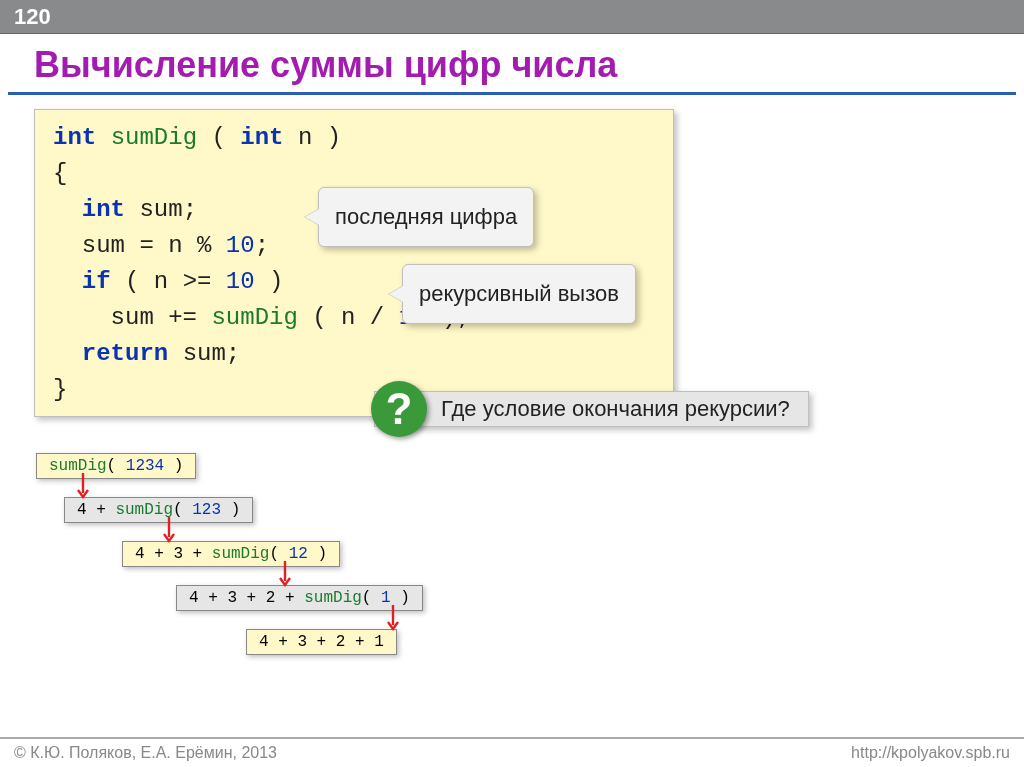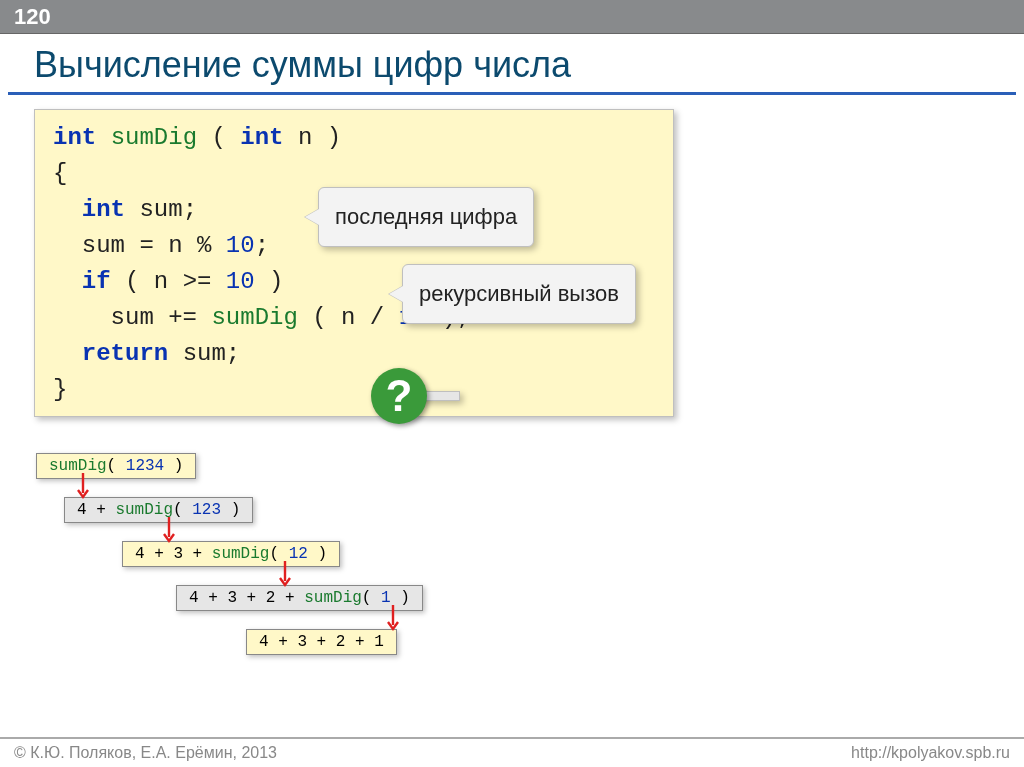--- a/index.html
+++ b/index.html
@@ -20,22 +20,22 @@
     align-items: center;
     justify-content: space-between;
     padding: 0 20px 0 14px;
     border-bottom: 1px solid #666;
     font-style: italic;
     font-size: 18px;
   }
   .header .pagenum { font-weight: bold; font-size: 22px; font-style: normal; }
   .title {
     font-size: 36px;
-    font-weight: normal;
-    color: #0c4a6e;
+    font-weight: bold;
+    color: #a21caf;
     margin: 10px 0 6px 34px;
   }
   .title-rule {
     height: 3px;
     background: #2a5fb8;
     margin: 0 8px 14px 8px;
   }
   .content { position: relative; margin-left: 34px; }
   .codebox {
     position: relative;
@@ -154,20 +154,21 @@
   <div class="callout" style="left:284px; top:78px;">
     <span>последняя цифра</span>
   </div>
 
   <div class="callout" style="left:368px; top:155px;">
     <span>рекурсивный вызов</span>
   </div>
 
   <div class="qbox" style="left:340px; top:282px;">
     <div class="qbadge">?</div>
+    <span>Где условие окончания рекурсии?</span>
   </div>
 
   <div class="trace">
 
     <div class="step yellow" style="left:2px; top:0;"><span class="fn">sumDig</span><span>( </span><span class="num">1234</span><span> )</span></div>
 
     <div class="step grey" style="left:30px; top:44px;"><span>4 + </span><span class="fn">sumDig</span><span>( </span><span class="num">123</span><span> )</span></div>
 
     <div class="step yellow" style="left:88px; top:88px;"><span>4 + 3 + </span><span class="fn">sumDig</span><span>( </span><span class="num">12</span><span> )</span></div>
 

